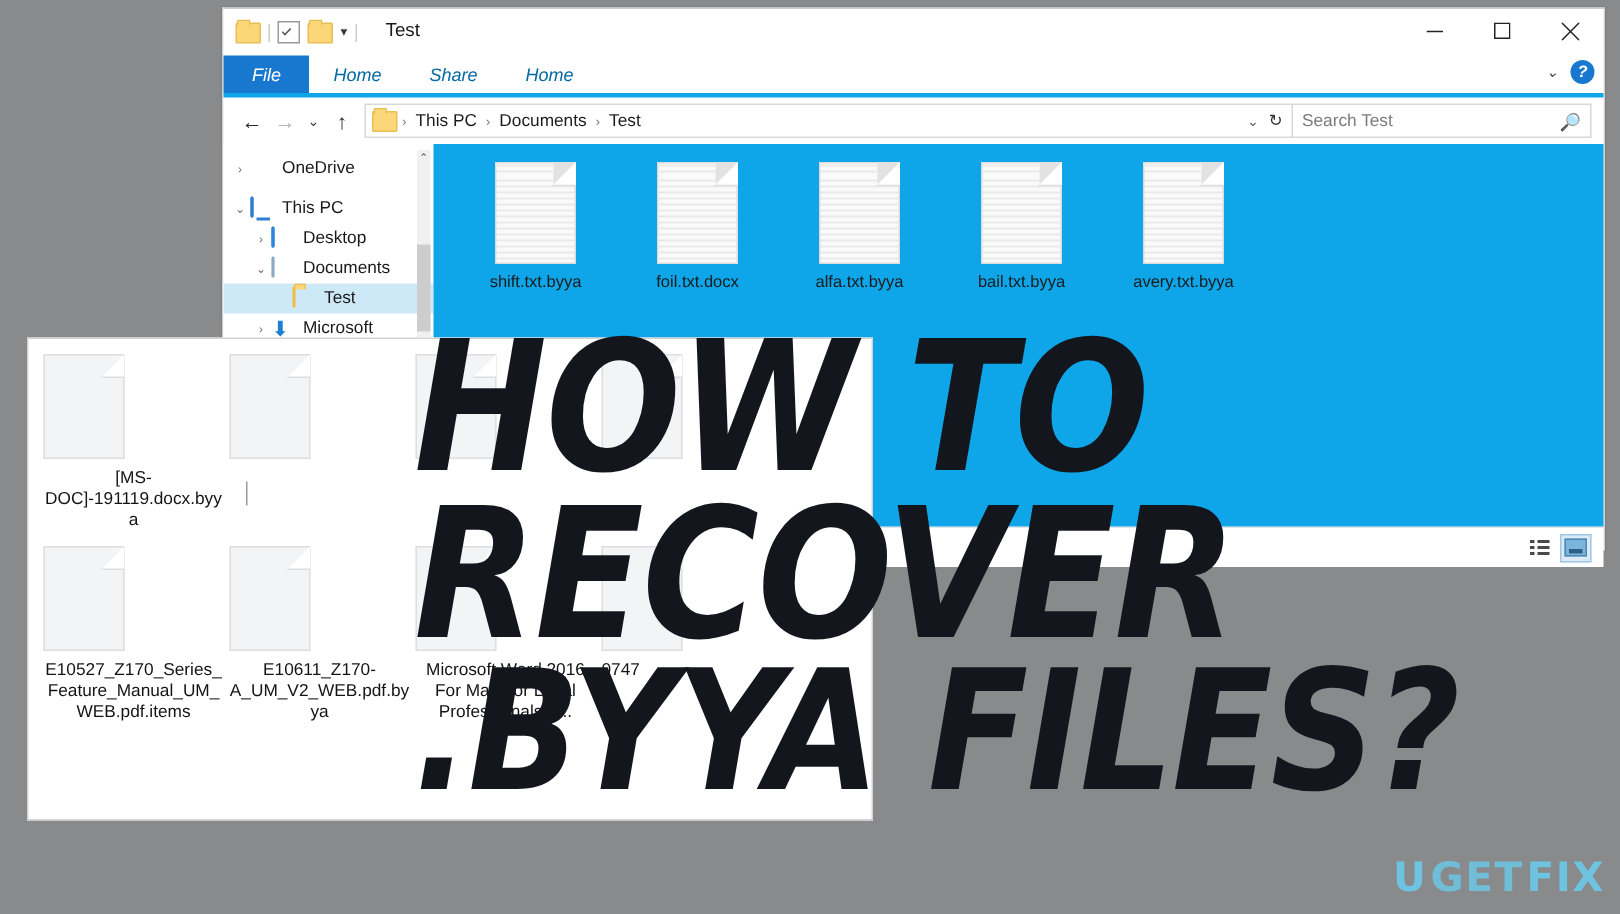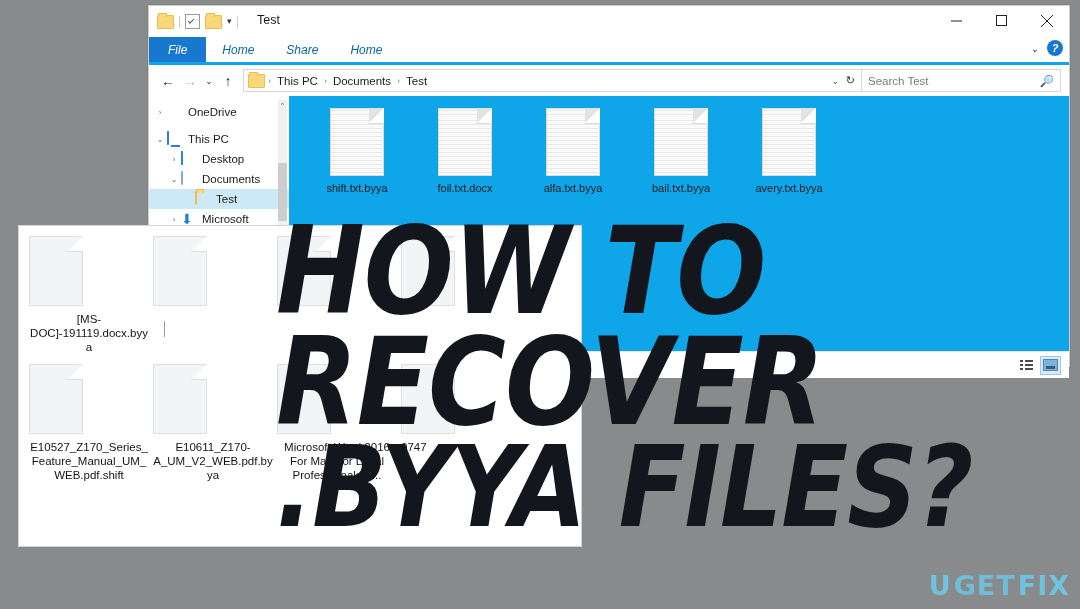--- a/index.html
+++ b/index.html
@@ -415,21 +415,21 @@
       <div class="blankicon"></div>
       <div class="fname2"></div>
     </div>
     <div class="fitem2">
       <div class="blankicon"></div>
       <div class="fname2"></div>
     </div>
 
     <div class="fitem2">
       <div class="blankicon"></div>
-      <div class="fname2">E10527_Z170_Series_Feature_Manual_UM_WEB.pdf.shift</div>
+      <div class="fname2">E10527_Z170_Series_Feature_Manual_UM_WEB.pdf.items</div>
     </div>
     <div class="fitem2">
       <div class="blankicon"></div>
       <div class="fname2">E10611_Z170-A_UM_V2_WEB.pdf.byya</div>
     </div>
     <div class="fitem2">
       <div class="blankicon"></div>
       <div class="fname2">Microsoft Word 2016 For Max For Legal Professionals - ...</div>
     </div>
     <div class="fitem2">

